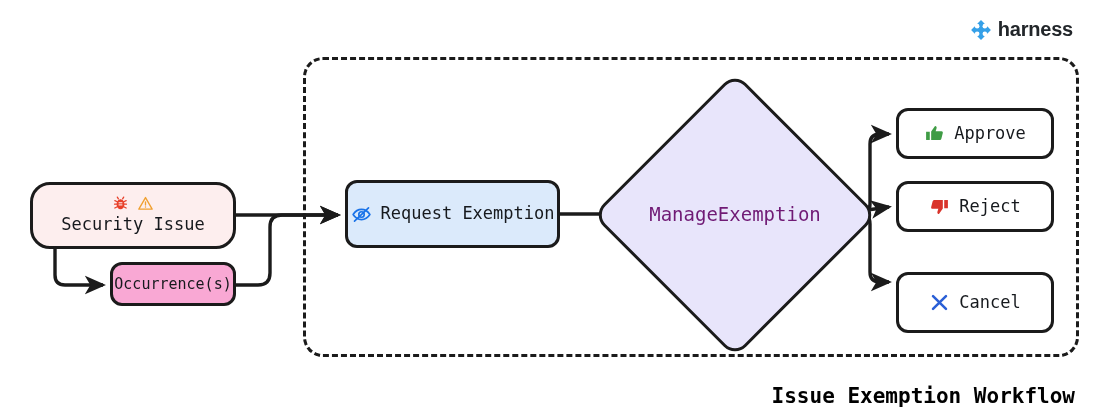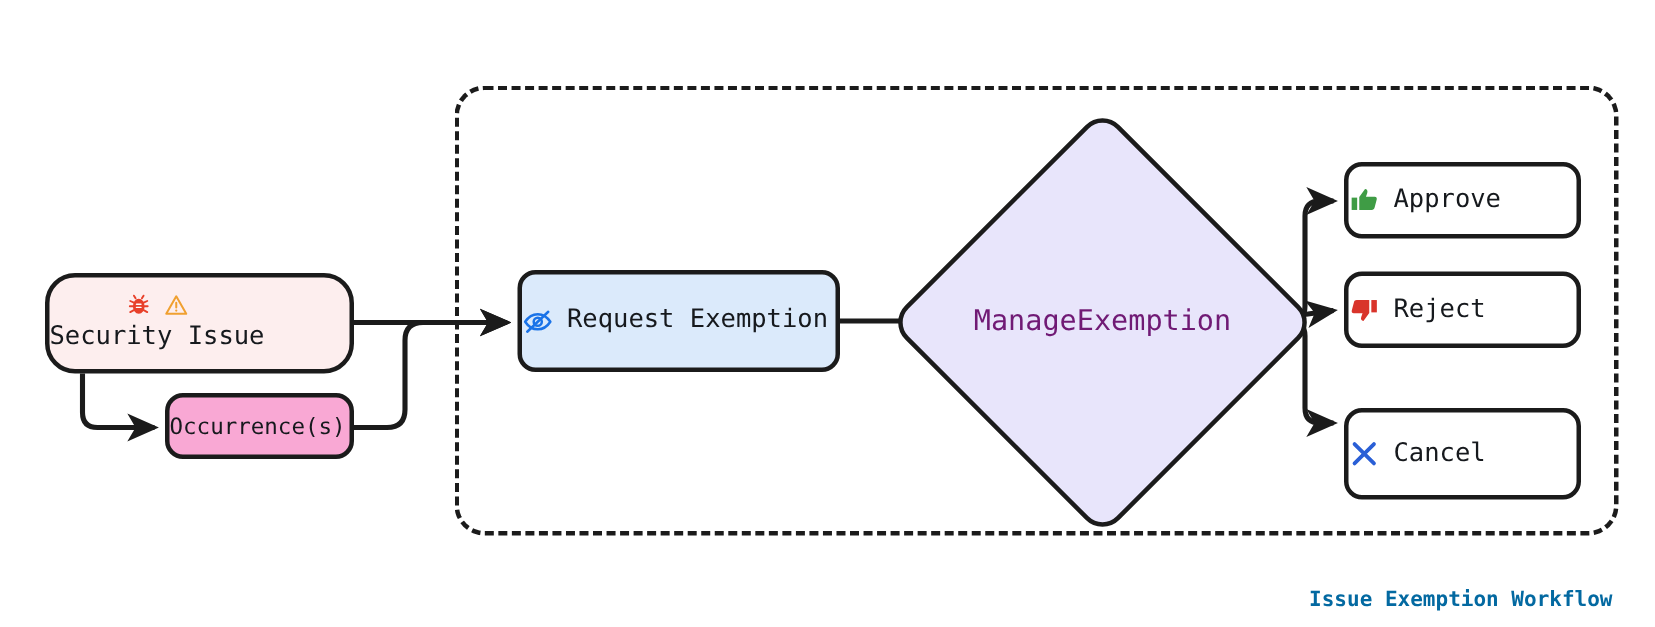--- a/index.html
+++ b/index.html
@@ -46,20 +46,21 @@
     box-sizing: border-box;
   }
   
   .node {
     position: absolute;
     box-sizing: border-box;
     border: 3px solid #1b1b1b;
     border-radius: 12px;
     display: flex;
     align-items: center;
+    justify-content: center;
     text-align: center;
     color: #16191d;
     font-family: "DejaVu Sans Mono", monospace;
     font-size: 17px;
     line-height: 1.25;
     background: #ffffff;
   }
   .node .label { white-space: nowrap; }
   .node-inner {
     display: flex;
@@ -128,39 +129,49 @@
     white-space: pre;
   }
   #caption-request { left: 345px; top: 256px; width: 215px; }
   #caption-manage  { left: 620px; top: 316px; width: 230px; }
   
   #diagram-title {
     position: absolute;
     right: 28px;
     bottom: 10px;
     font-family: "DejaVu Sans Mono", monospace;
-    font-size: 14px;
+    font-size: 21px;
     font-weight: 700;
-    color: #0369a1;
+    color: #000000;
     white-space: nowrap;
   }
   
   #connectors {
     position: absolute;
     left: 0; top: 0;
     width: 1103px; height: 418px;
     pointer-events: none;
   }
   .ico { display: block; }
 </style>
 </head>
 <body>
 
 <div id="canvas">
 
+  <div class="brand">
+    <svg class="brand-logo" viewBox="0 0 40 40">
+      <path d="M20 2 L38 20 L20 38 L2 20 Z" fill="#35a0e8"></path>
+      <circle cx="13" cy="13" r="4.2" fill="#ffffff"></circle>
+      <circle cx="27" cy="27" r="4.2" fill="#ffffff"></circle>
+      <circle cx="27" cy="13" r="4.2" fill="#ffffff"></circle>
+      <circle cx="13" cy="27" r="4.2" fill="#ffffff"></circle>
+    </svg>
+    <span class="brand-text">harness</span>
+  </div>
 
   <div class="group-box"></div>
 
   <svg id="connectors" viewBox="0 0 1103 418">
     <defs>
       <marker id="arrow" viewBox="0 0 10 10" refX="8.6" refY="5" markerWidth="6.2" markerHeight="6.2" orient="auto-start-reverse">
         <path d="M 0 0.6 L 10 5 L 0 9.4 L 2.6 5 Z" fill="#1b1b1b"></path>
       </marker>
     </defs>
     <g fill="none" stroke="#1b1b1b" stroke-width="3.4" stroke-linecap="butt" stroke-linejoin="round">

